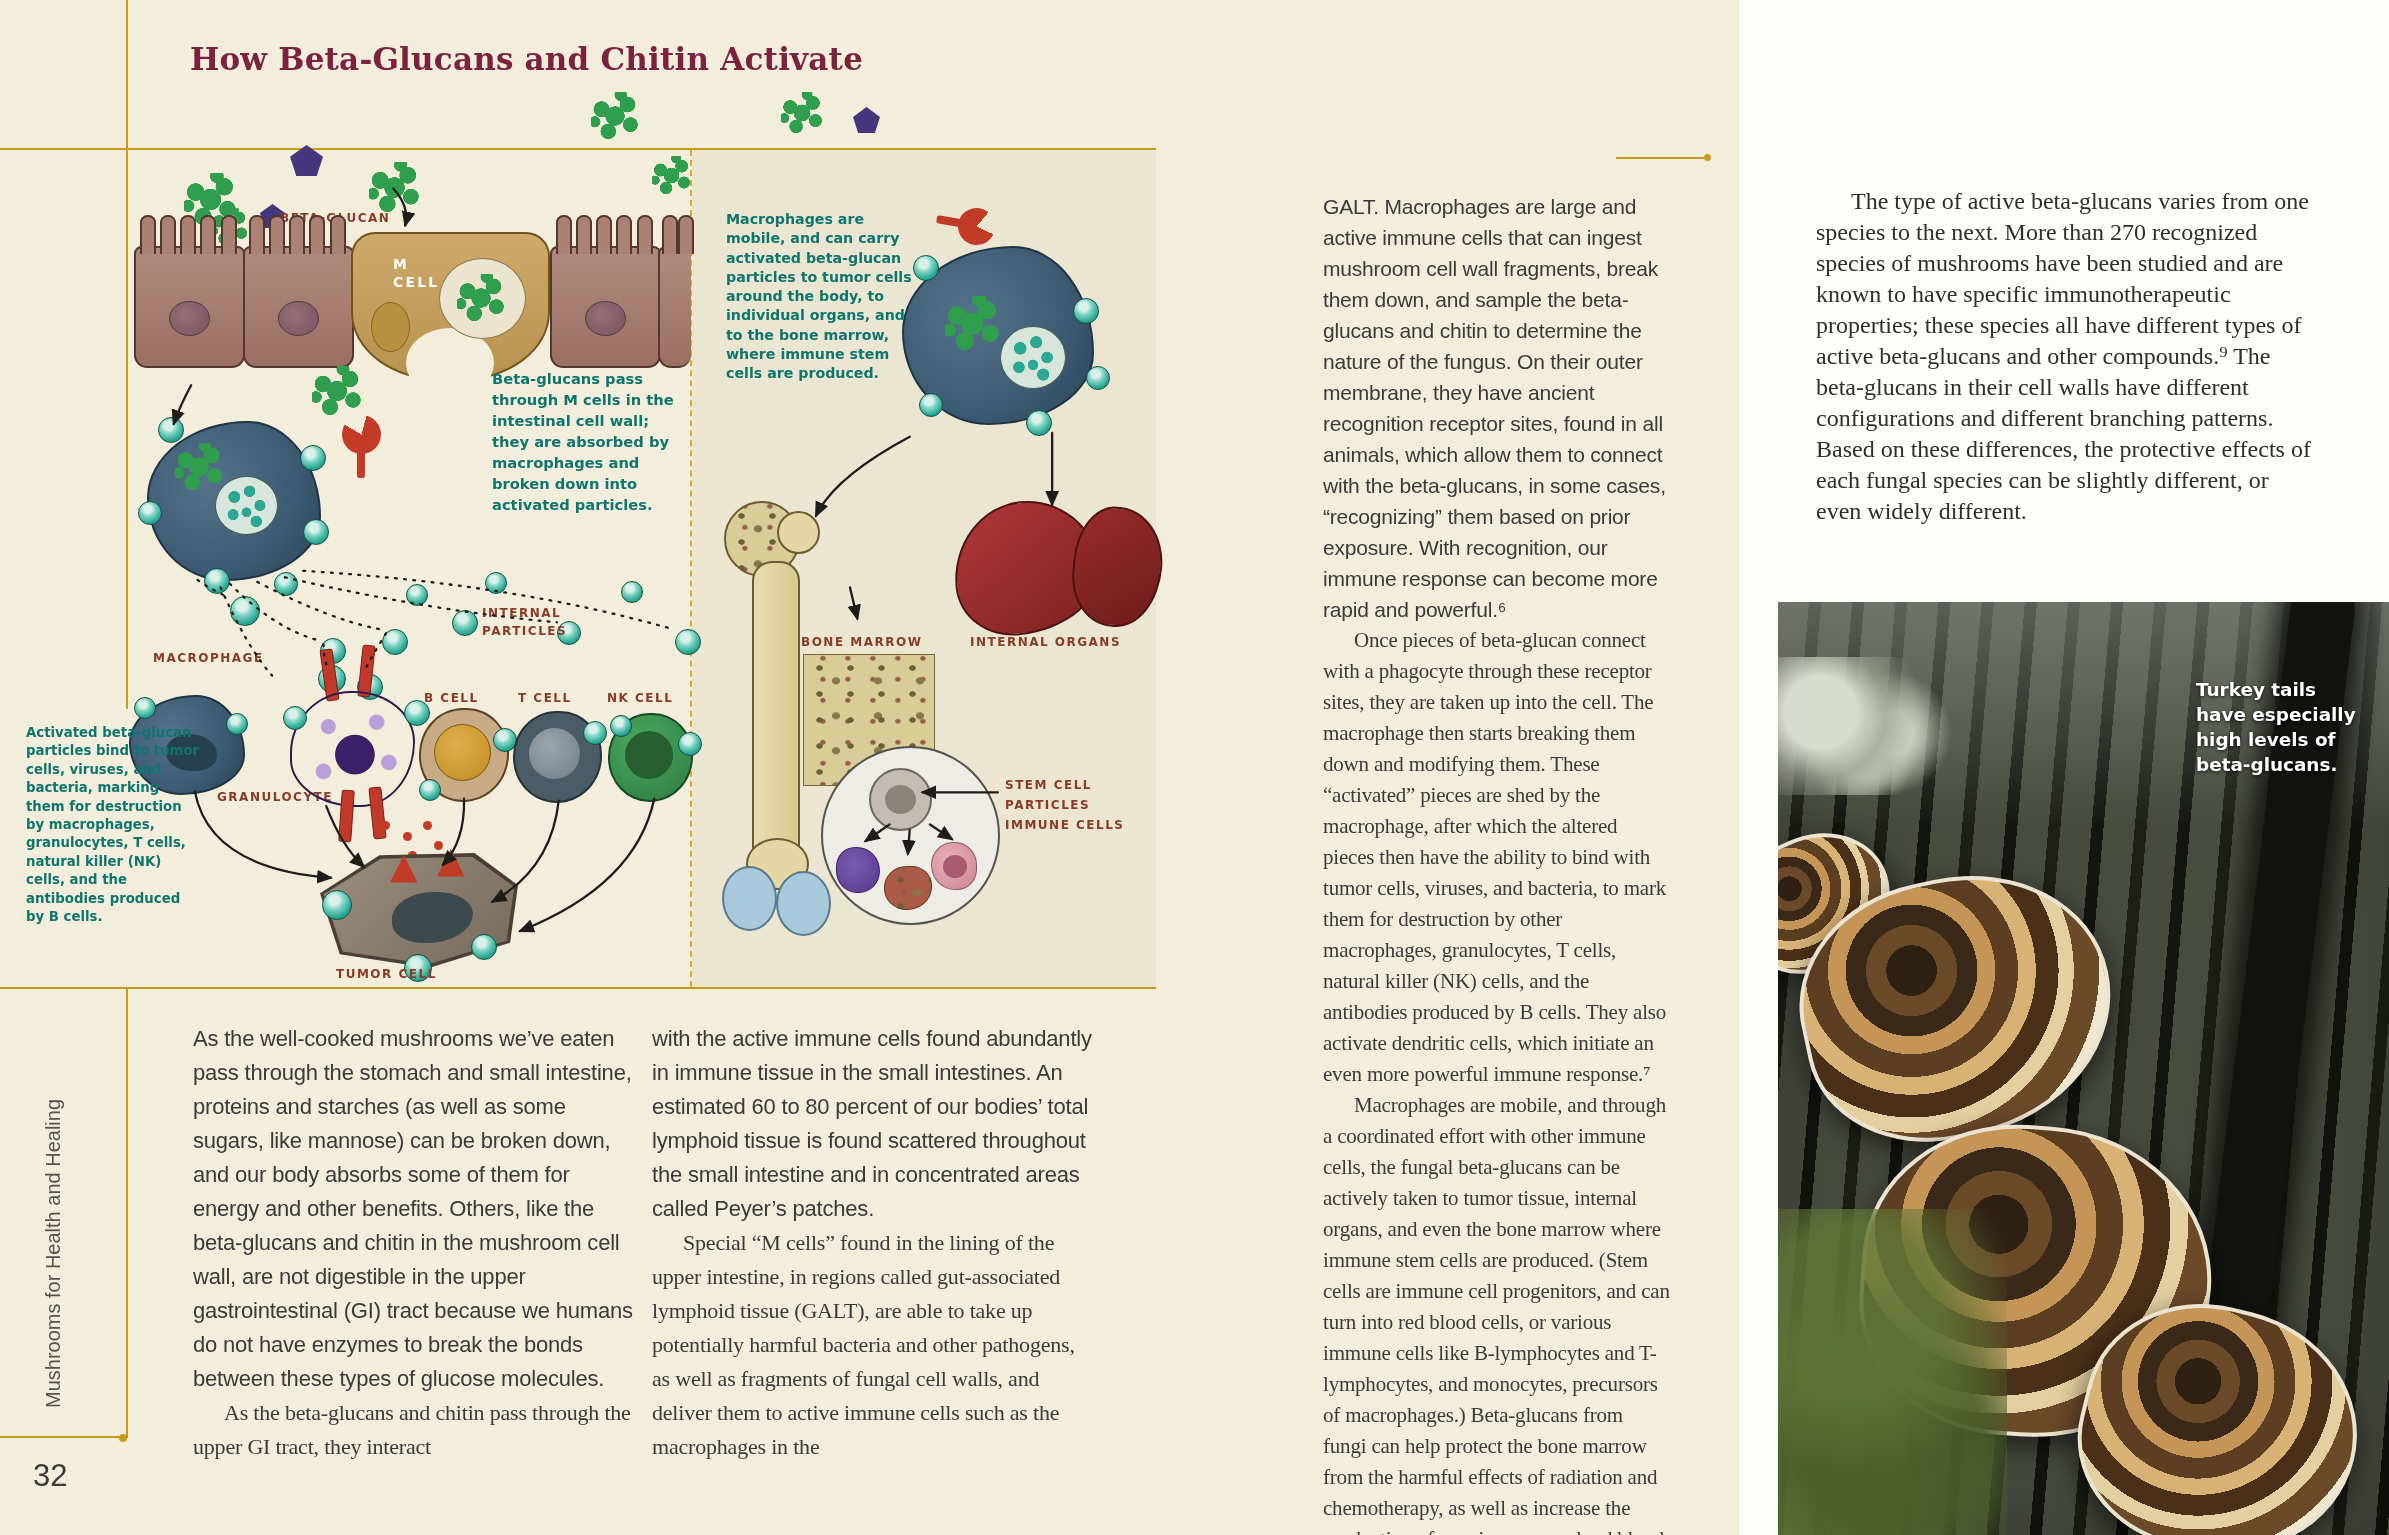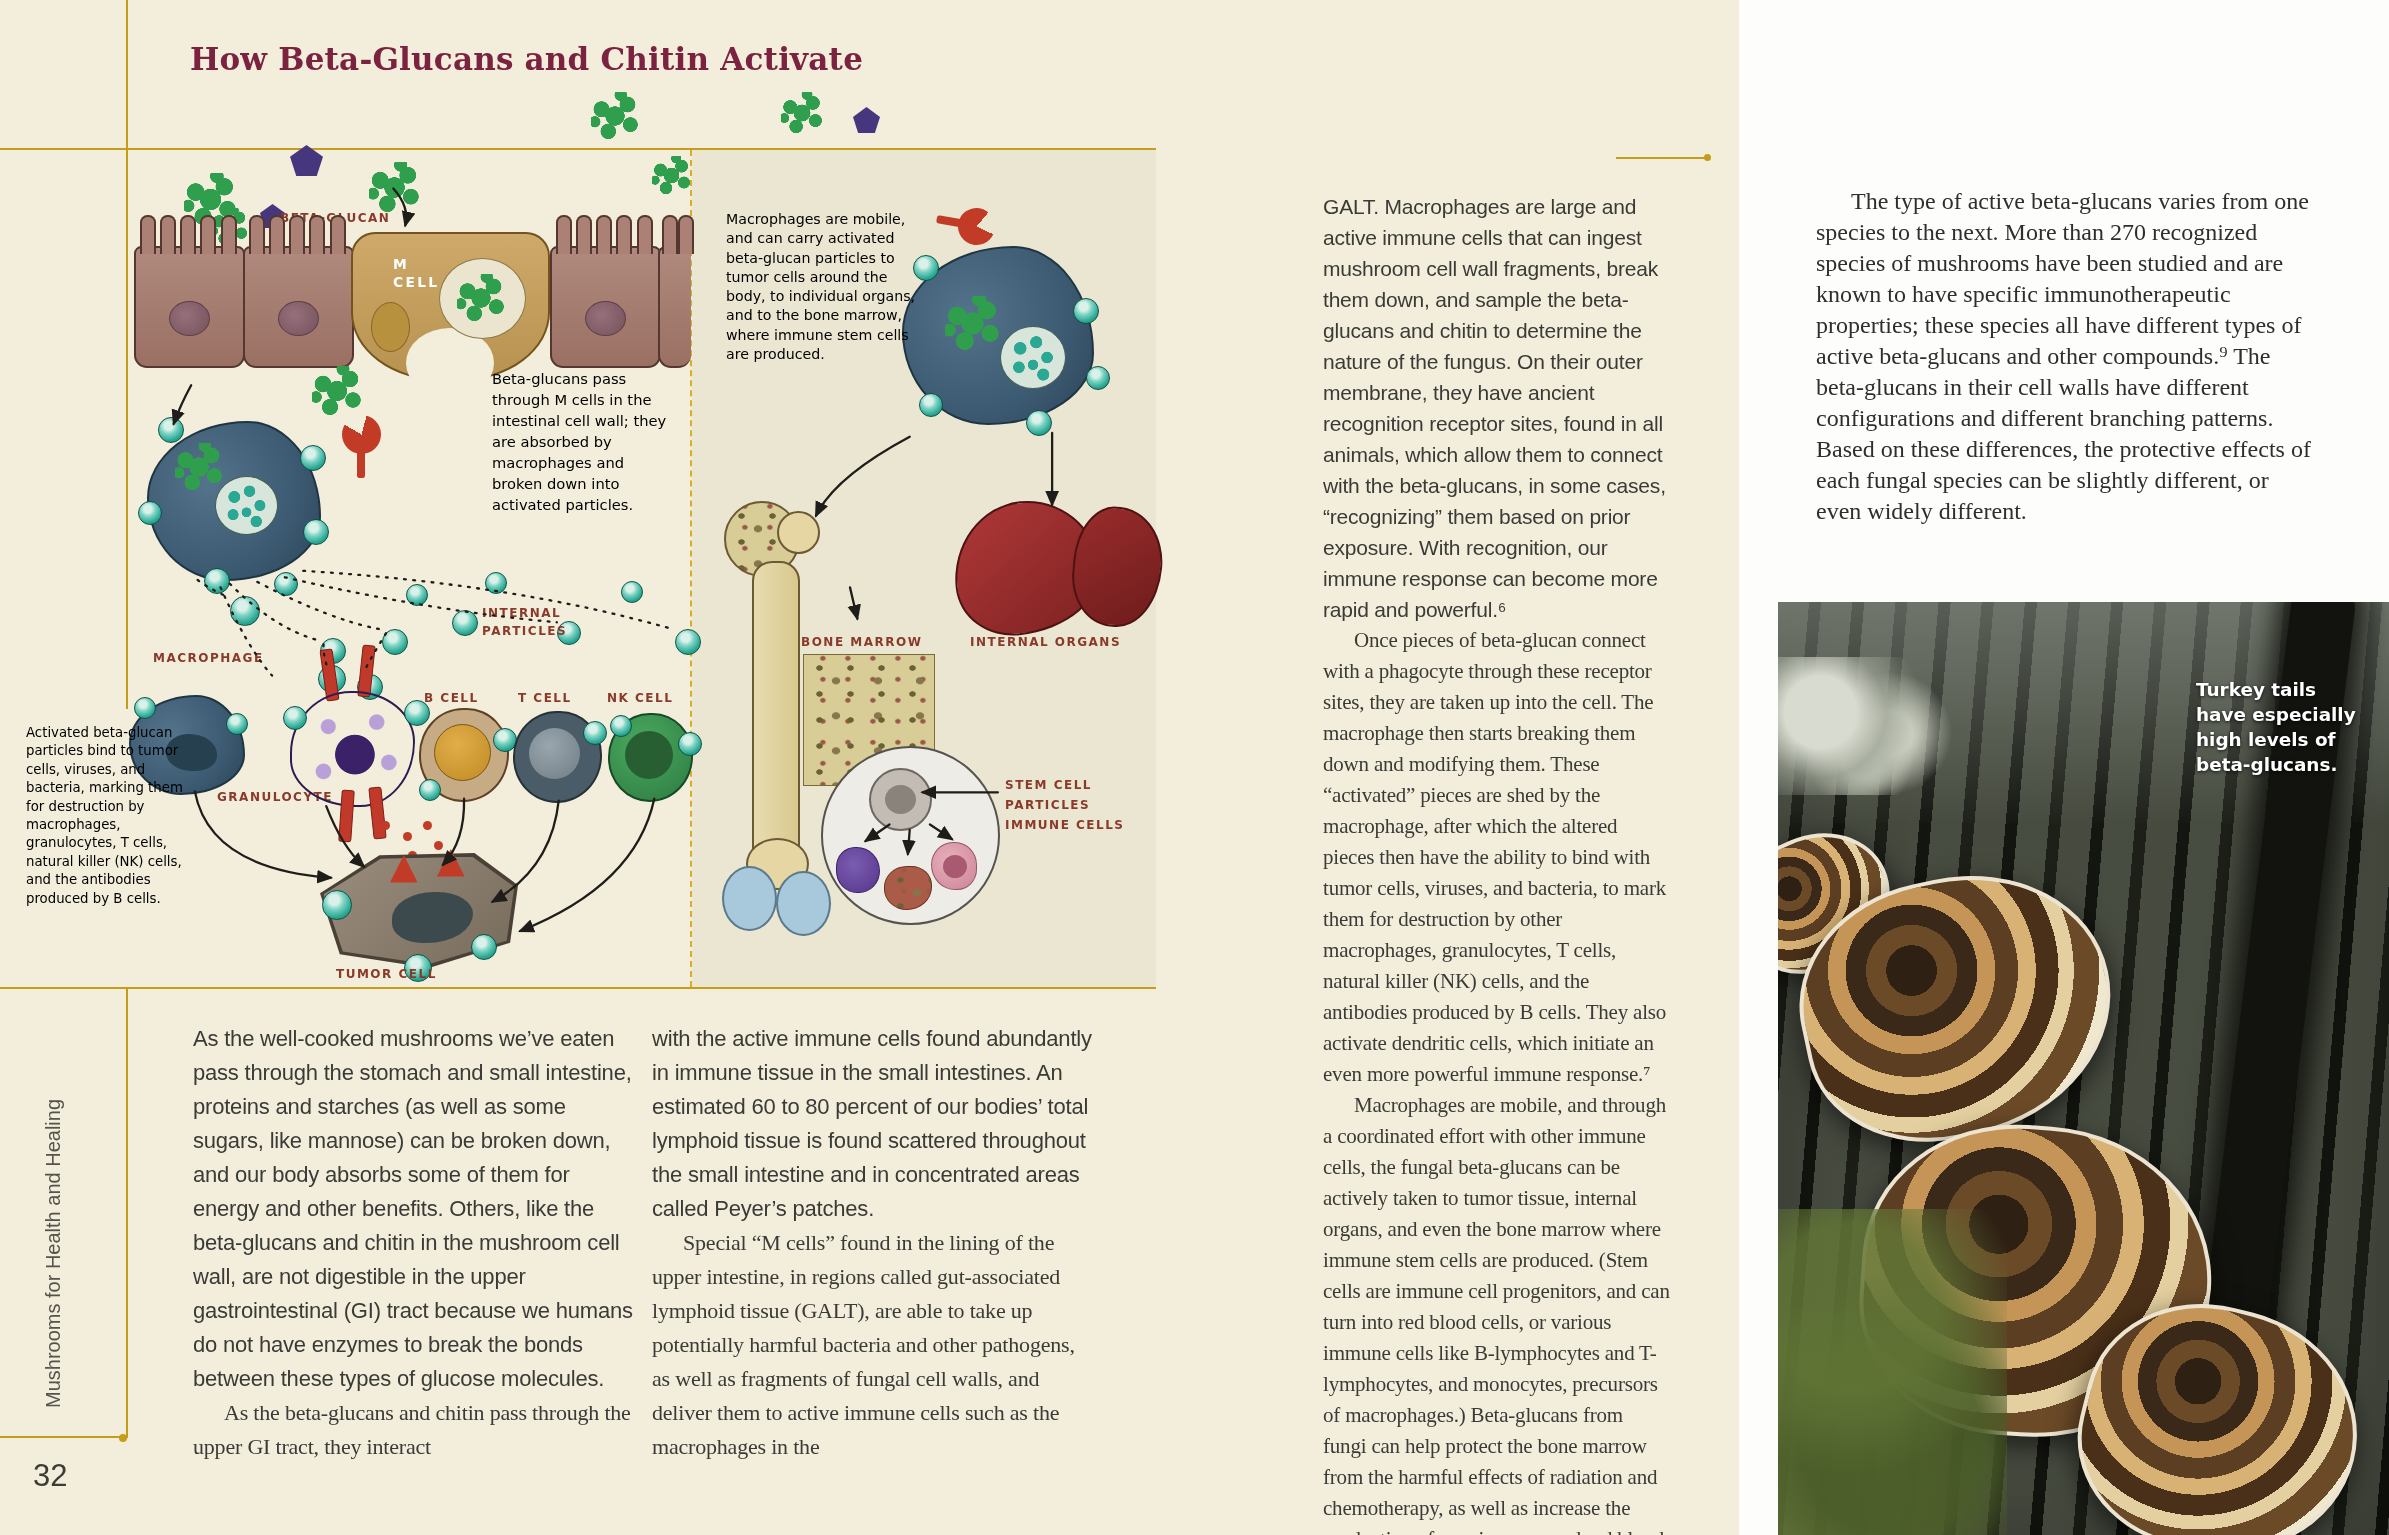--- a/index.html
+++ b/index.html
@@ -6,21 +6,21 @@
   #spread{position:relative;width:2389px;height:1536px;background:#f2eedb;overflow:hidden;
           font-family:"Liberation Sans",sans-serif;}
   .abs{position:absolute;}
   
   .gold{background:#c59d18;}
   .gold-dot{width:8.3px;height:8.3px;border-radius:50%;background:#c59d18;}
   .dashed-div{border-left:2.8px dashed #d9ad25;}
   
   .title{font-family:"DejaVu Serif",serif;font-weight:bold;color:#7b2240;font-size:31px;line-height:39px;letter-spacing:0.2px;}
   .dlabel{font-family:"DejaVu Sans",sans-serif;font-weight:bold;color:#8a3a2a;font-size:12px;letter-spacing:1.5px;line-height:17.5px;white-space:nowrap;}
-  .note{font-family:"DejaVu Sans",sans-serif;font-weight:normal;color:#000000;}
+  .note{font-family:"DejaVu Sans",sans-serif;font-weight:bold;color:#0f766e;}
   .bodycol{color:#3a3a37;}
   .bodycol p{margin:0;}
   .bodycol p + p{text-indent:31px;font-family:Liberation Serif, serif;}
   .col12{font-size:22px;line-height:34px;letter-spacing:-0.2px;}
   .col3{font-size:21px;line-height:31px;letter-spacing:-0.2px;}
   .col4{font-family:"Liberation Serif",serif;font-size:24px;line-height:31px;color:#2e2e2c;margin-left:33px;}
   .col4 p{text-indent:35px;}
   .mwhite{font-family:"DejaVu Sans",sans-serif;font-weight:bold;color:#fff;font-size:13.8px;letter-spacing:2.3px;line-height:17.5px;}
   .sidebar-txt{font-size:20px;color:#55534b;white-space:nowrap;}
   .folio{font-size:31px;color:#3c3b36;}

